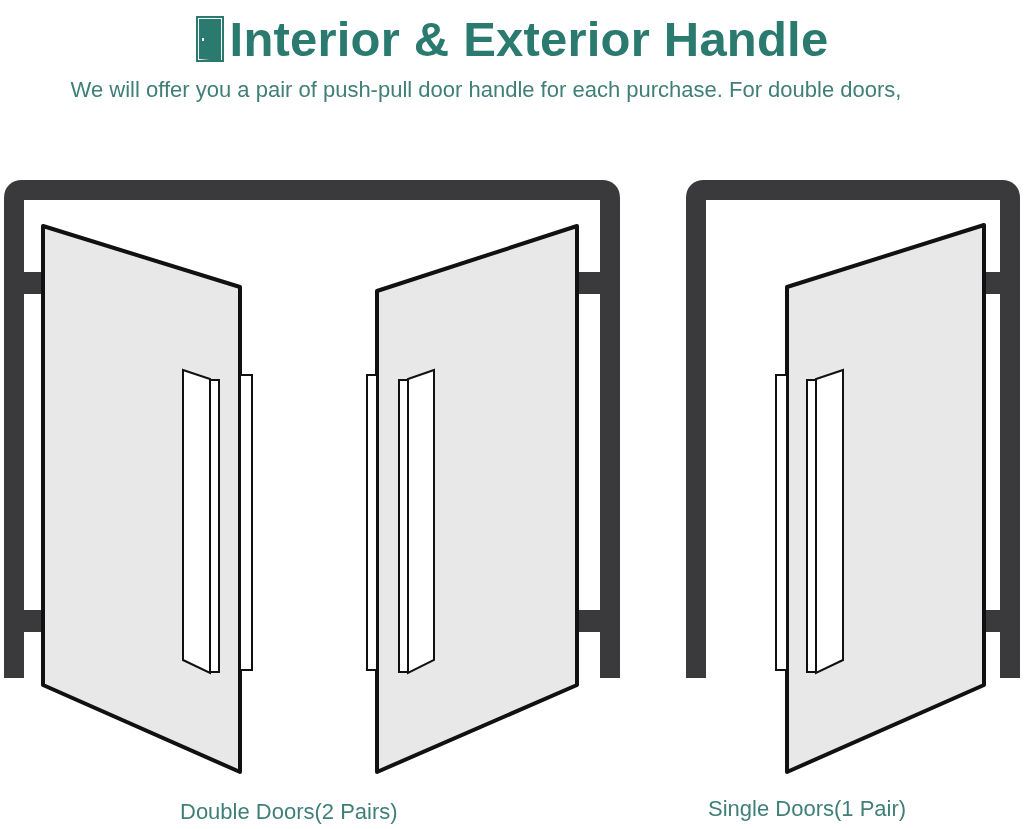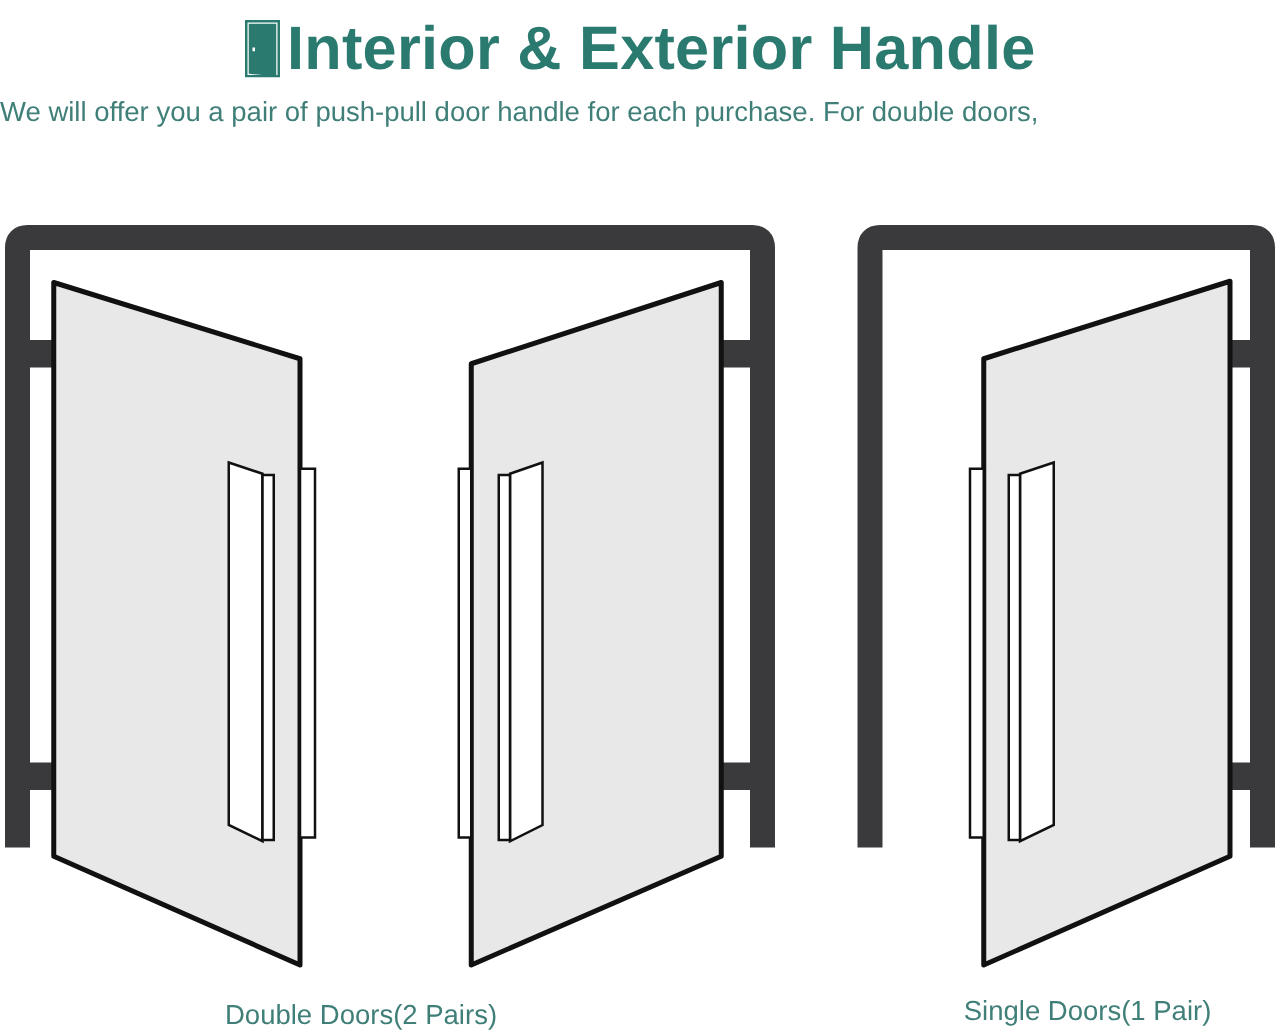--- a/index.html
+++ b/index.html
@@ -1,24 +1,24 @@
 <!DOCTYPE html>
 <html><head>
 <meta charset="utf-8">
 <style>
   html, body { margin: 0; padding: 0; background: #ffffff; }
   body { width: 1024px; height: 829px; position: relative; overflow: hidden; font-family: "Liberation Sans", sans-serif; }
   .title-row { position: absolute; left: 0; top: 0; width: 1024px; height: 58px; display: flex; justify-content: center; align-items: center; margin-top: 10px; }
   .title-icon { width: 28px; height: 46px; margin-right: 6px; display: inline-block; }
   .title { font-family: "Liberation Sans", sans-serif; font-weight: bold; font-size: 49px; color: #2a7a70; letter-spacing: 0.2px; white-space: nowrap; }
-  .subtitle { position: absolute; left: 0; top: 74px; width: 972px; font-size: 22px; line-height: 31px; color: #3f7f78; }
+  .subtitle { position: absolute; left: 0; top: 74px; width: 972px; text-align: center; font-size: 22px; line-height: 31px; color: #3f7f78; }
   .art { position: absolute; left: 0; top: 0; width: 1024px; height: 829px; }
   .caption { position: absolute; font-size: 22px; color: #3f7f78; white-space: nowrap; }
   .cap-double { left: 180px; top: 799px; }
-  .cap-single { left: 771px; top: 796px; }
+  .cap-single { left: 708px; top: 796px; }
 </style>
 </head>
 <body>
 
 <div class="title-row">
   <svg class="title-icon" viewBox="0 0 28 46">
     <rect x="1" y="1" width="26" height="44" fill="none" stroke="#2a7a70" stroke-width="2"></rect>
     <polygon points="3,3 25,3 25,45 3,43" fill="#2a7a70"></polygon>
     <rect x="6" y="22" width="2" height="3" fill="#ffffff"></rect>
   </svg>

